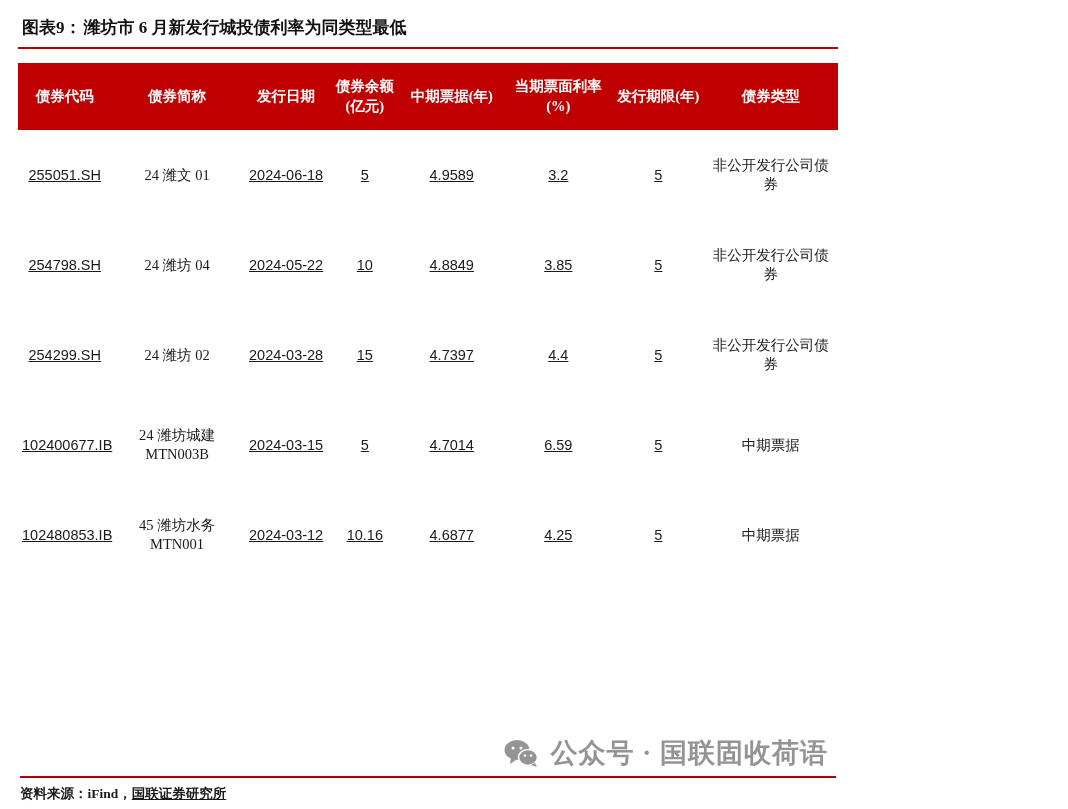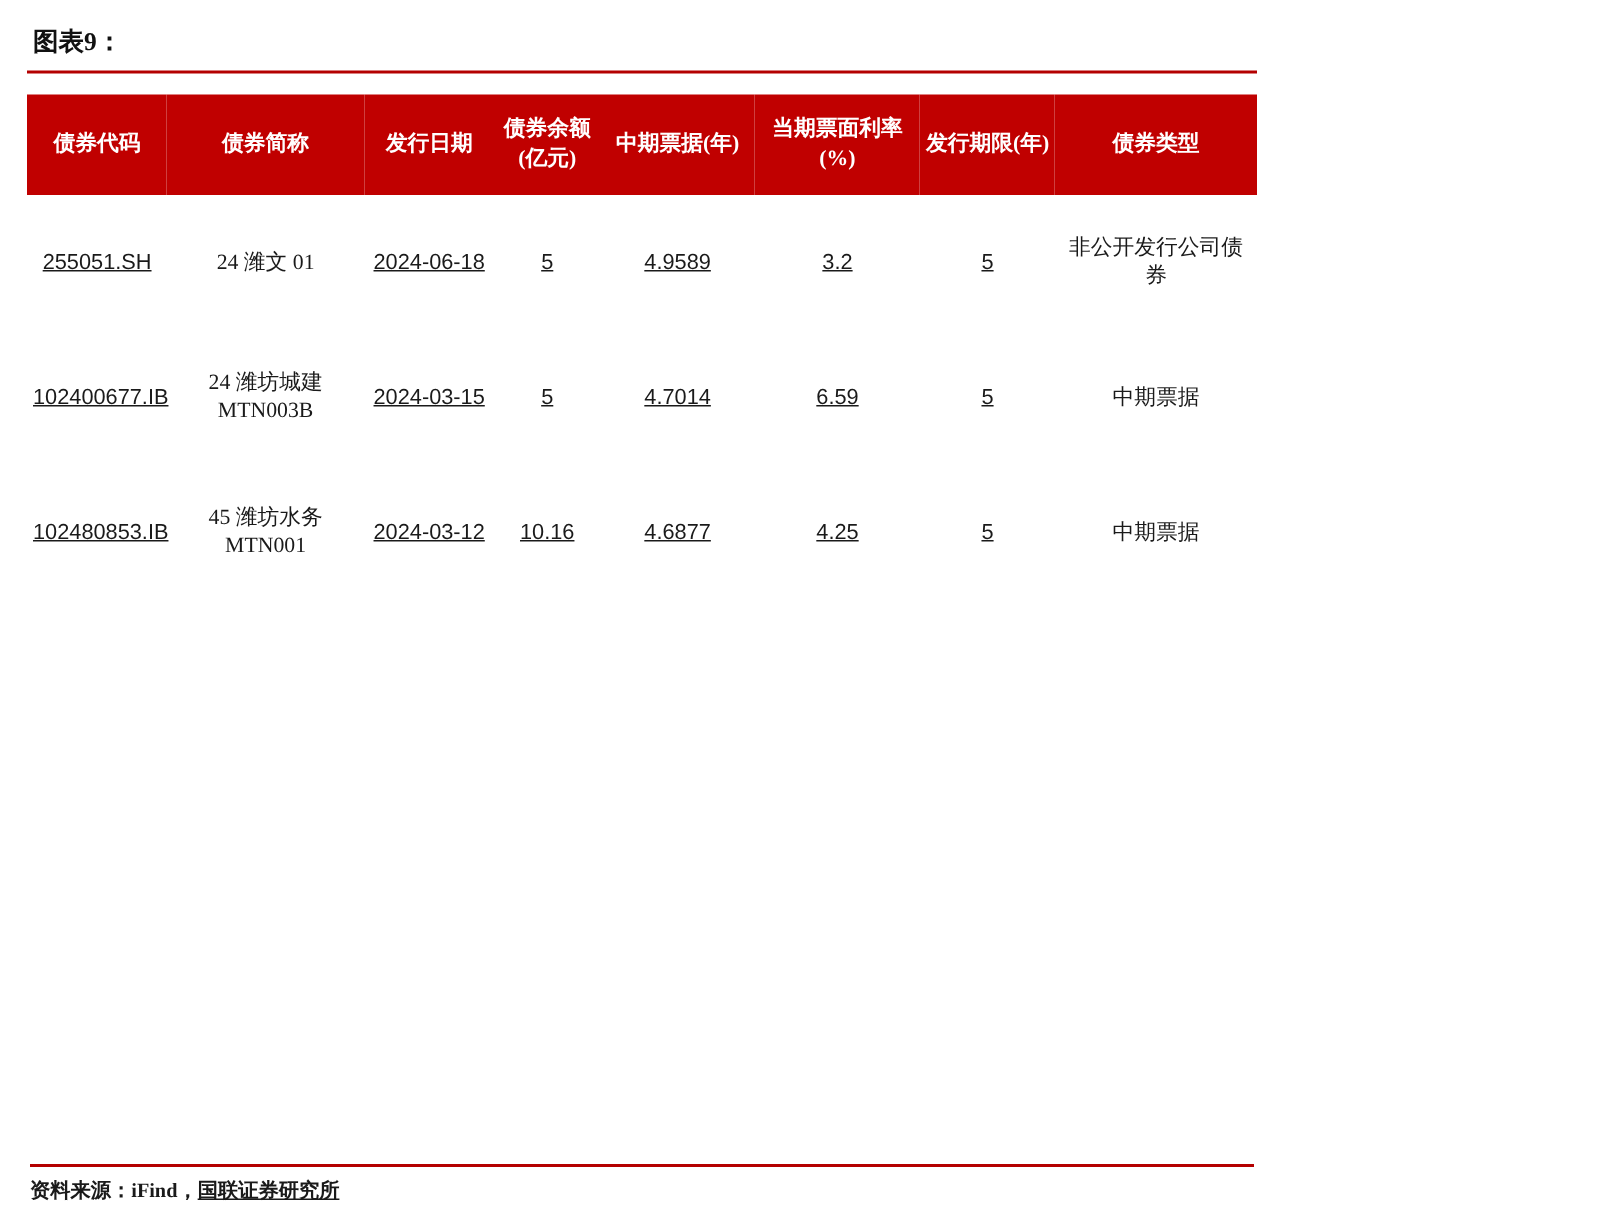--- a/index.html
+++ b/index.html
@@ -138,20 +138,21 @@
     letter-spacing: 1px;
   }
 </style>
 </head>
 <body>
 
 <div class="page">
 
   <div class="title-row">
     <span class="title-label">图表9：</span>
+    <span class="title-text">潍坊市 6 月新发行城投债利率为同类型最低</span>
   </div>
 
   <table class="bond-table">
     <colgroup>
       <col class="c0">
         <col class="c1">
         <col class="c2">
         <col class="c3">
       <col class="c4">
         <col class="c5">
@@ -182,20 +183,40 @@
         <td class="num">255051.SH</td>
         <td class="cn">24 潍文 01</td>
         <td class="num">2024-06-18</td>
         <td class="num">5</td>
         <td class="num">4.9589</td>
         <td class="num">3.2</td>
         <td class="num">5</td>
         <td class="cn">非公开发行公司债券</td>
       </tr>
       <tr>
+        <td class="num">254798.SH</td>
+        <td class="cn">24 潍坊 04</td>
+        <td class="num">2024-05-22</td>
+        <td class="num">10</td>
+        <td class="num">4.8849</td>
+        <td class="num">3.85</td>
+        <td class="num">5</td>
+        <td class="cn">非公开发行公司债券</td>
+      </tr>
+      <tr>
+        <td class="num">254299.SH</td>
+        <td class="cn">24 潍坊 02</td>
+        <td class="num">2024-03-28</td>
+        <td class="num">15</td>
+        <td class="num">4.7397</td>
+        <td class="num">4.4</td>
+        <td class="num">5</td>
+        <td class="cn">非公开发行公司债券</td>
+      </tr>
+      <tr>
         <td class="num">102400677.IB</td>
         <td class="cn">24 潍坊城建 MTN003B</td>
         <td class="num">2024-03-15</td>
         <td class="num">5</td>
         <td class="num">4.7014</td>
         <td class="num">6.59</td>
         <td class="num">5</td>
         <td class="cn">中期票据</td>
       </tr>
       <tr>
@@ -204,20 +225,35 @@
         <td class="num">2024-03-12</td>
         <td class="num">10.16</td>
         <td class="num">4.6877</td>
         <td class="num">4.25</td>
         <td class="num">5</td>
         <td class="cn">中期票据</td>
       </tr>
     </tbody>
   </table>
 
+  <div class="watermark">
+    <span class="wm-logo">
+      <svg width="34" height="28" viewBox="0 0 34 28" xmlns="http://www.w3.org/2000/svg">
+        <ellipse cx="13" cy="11" rx="12.5" ry="10" fill="#8c8c8c"></ellipse>
+        <polygon points="7,18 6,25 12,21" fill="#8c8c8c"></polygon>
+        <ellipse cx="24" cy="18.5" rx="9.5" ry="8" fill="#8c8c8c" stroke="#ffffff" stroke-width="1.6"></ellipse>
+        <polygon points="31,24 33,28 27,26" fill="#8c8c8c"></polygon>
+        <circle cx="9" cy="9" r="1.5" fill="#ffffff"></circle>
+        <circle cx="17" cy="9" r="1.5" fill="#ffffff"></circle>
+        <circle cx="21" cy="16.5" r="1.2" fill="#ffffff"></circle>
+        <circle cx="27" cy="16.5" r="1.2" fill="#ffffff"></circle>
+      </svg>
+    </span>
+    <span class="wm-text">公众号 · 国联固收荷语</span>
+  </div>
 
   <div class="footer">
     <div class="source">
       <span>资料来源：iFind，</span><span class="underline">国联证券研究所</span>
     </div>
   </div>
 
 </div>
 
 </body></html>

